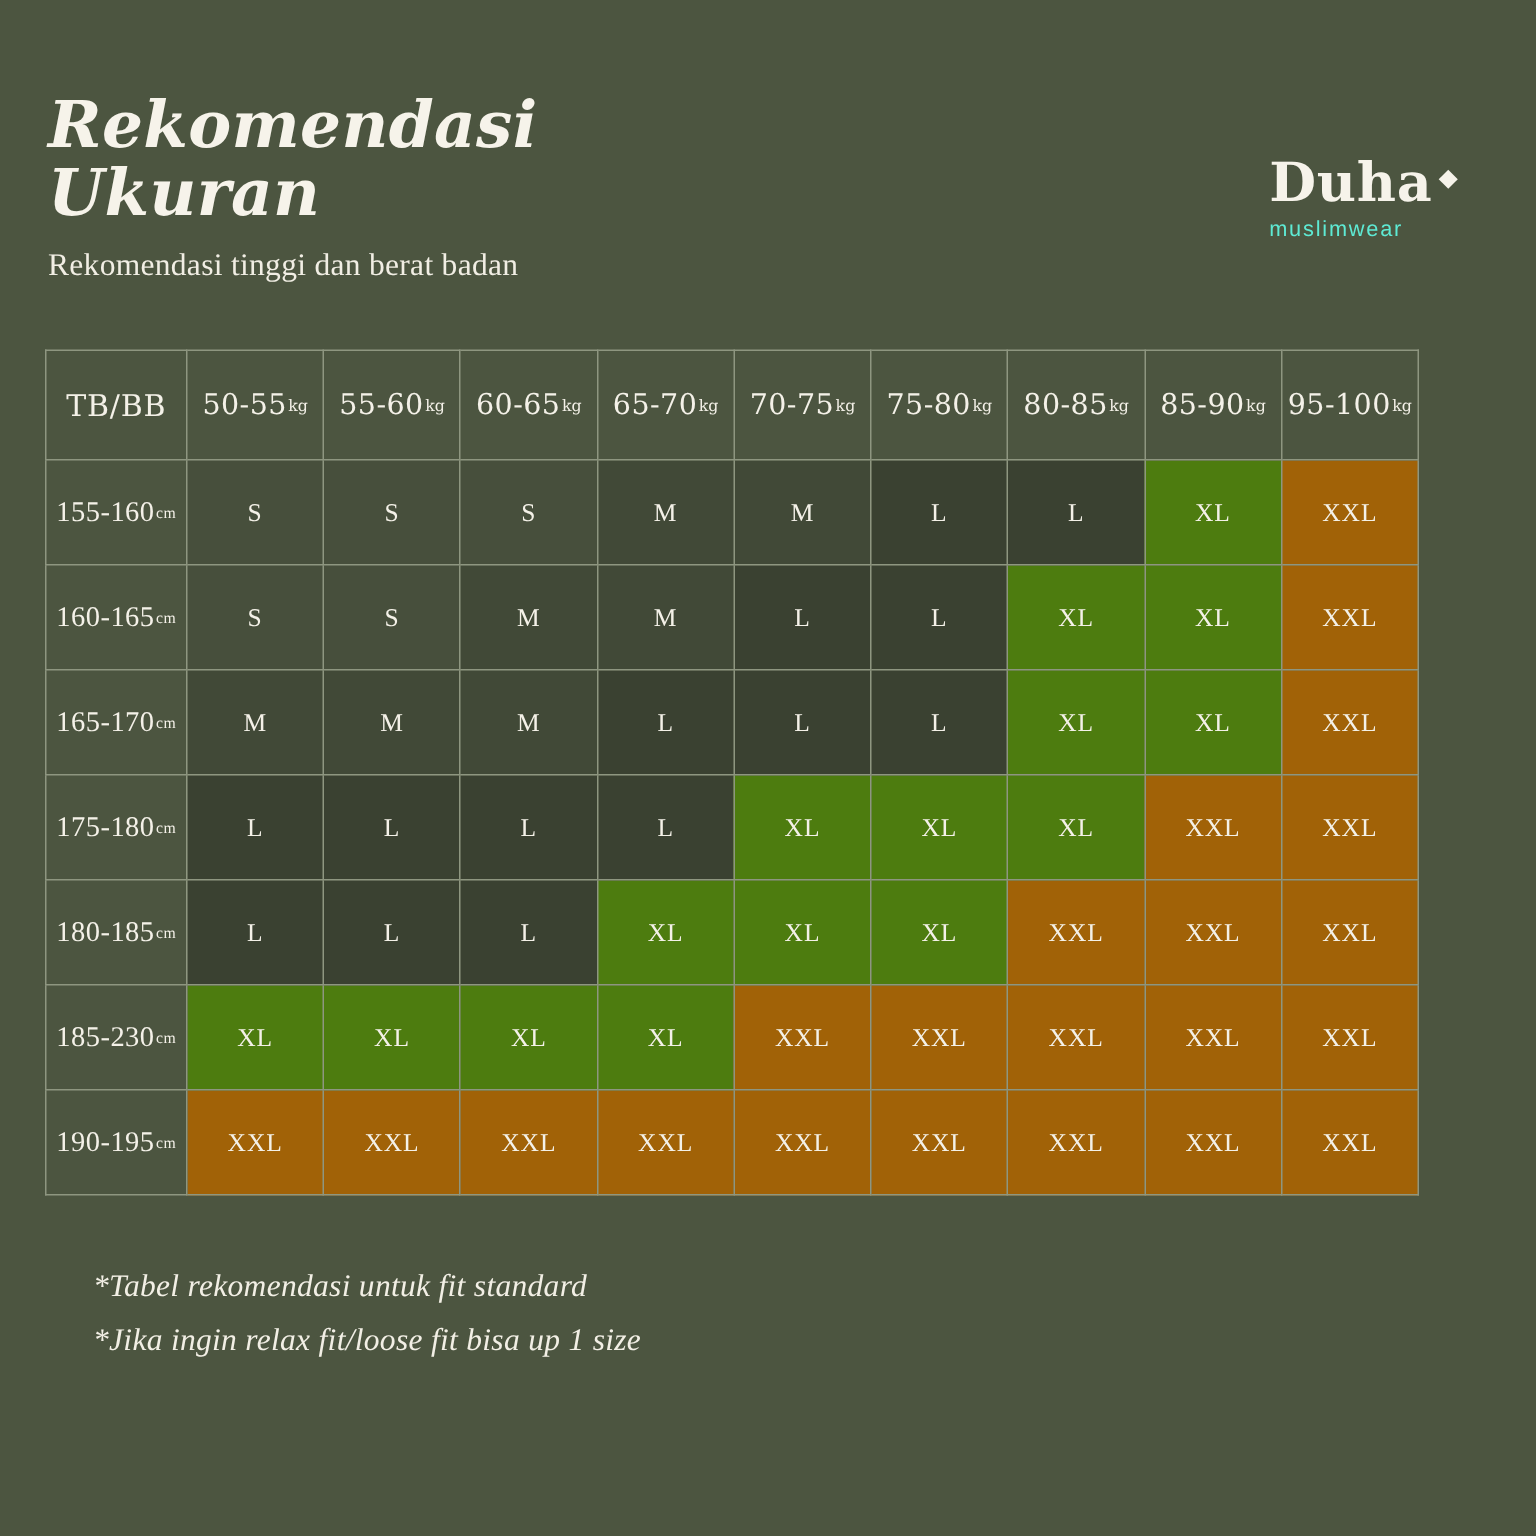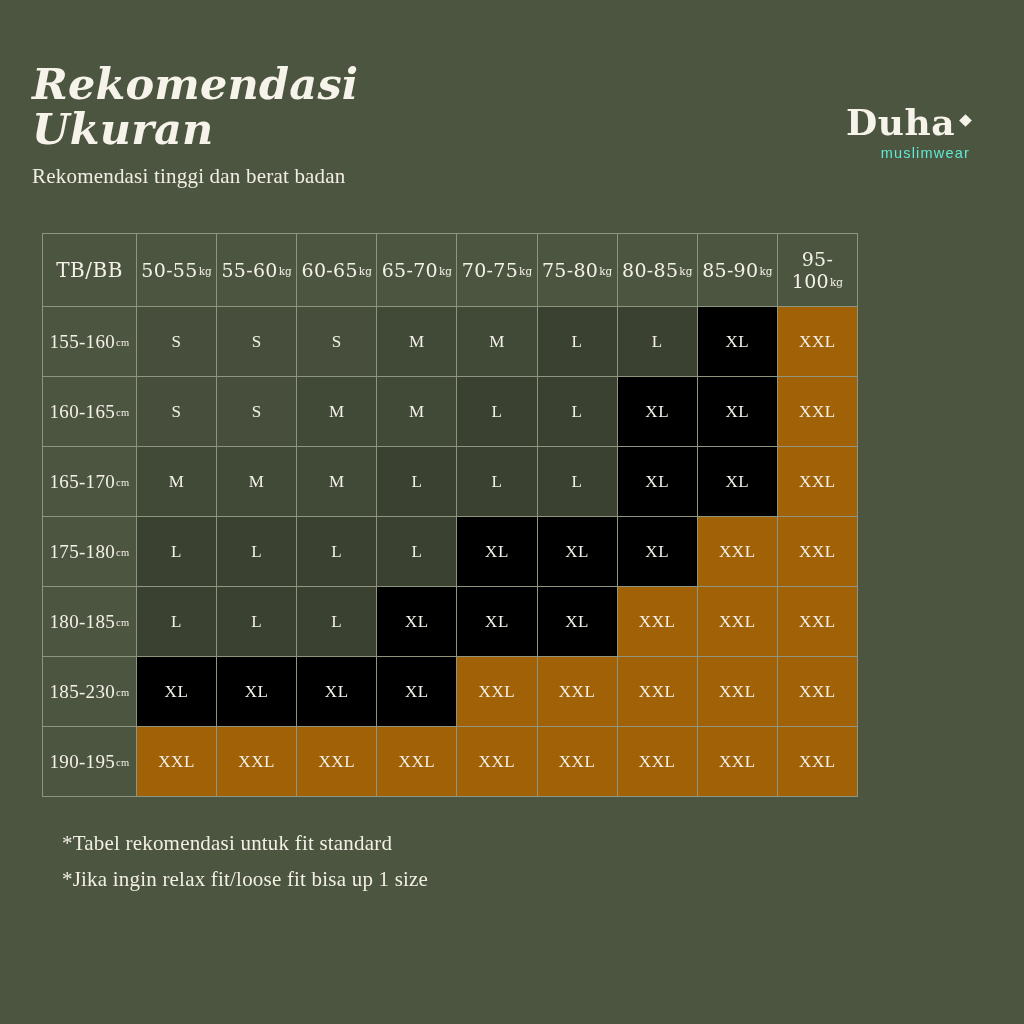--- a/index.html
+++ b/index.html
@@ -41,21 +41,20 @@
     white-space: pre-line;
   }
   .subtitle {
     font-family: "Liberation Serif", serif;
     font-size: 21px;
     letter-spacing: 0.2px;
     margin-top: 12px;
     color: #f1eee4;
   }
   .brand {
-    text-align: right;
     padding-top: 42px;
     padding-right: 22px;
   }
   .brand-name {
     font-family: "DejaVu Serif", serif;
     font-weight: 700;
     font-size: 36px;
     letter-spacing: 0.5px;
     color: #f6f3ea;
     line-height: 1;
@@ -75,23 +74,22 @@
     font-family: "Liberation Sans", sans-serif;
     font-size: 14.5px;
     letter-spacing: 1.2px;
     color: #5eead4;
     margin-top: 5px;
   }
   
   table.size-table {
     margin-top: 44px;
     border-collapse: collapse;
-    width: 816px;
+    width: 916px;
     table-layout: fixed;
-    margin-left: 12px;
   }
   table.size-table td, table.size-table th {
     border: 1px solid #8e9680;
     text-align: center;
     vertical-align: middle;
     font-weight: normal;
     color: #f4f1e8;
   }
   
   thead th {
@@ -126,26 +124,27 @@
   tbody td {
     font-family: "Liberation Serif", serif;
     font-size: 17px;
     letter-spacing: 0.6px;
   }
   col.first { width: 94px; }
   
   .sz-S   { background: #474f3c; }
   .sz-M   { background: #414937; }
   .sz-L   { background: #3a4131; }
-  .sz-XL  { background: #000000; }
+  .sz-XL  { background: #4d7c0f; }
   .sz-XXL { background: #a16207; }
   
   .notes {
-    margin-top: 34px;
+    margin-top: 48px;
     padding-left: 32px;
+    font-style: italic;
   }
   .note {
     font-family: "Liberation Serif", serif;
     font-size: 21px;
     letter-spacing: 0.2px;
     color: #f2efe5;
     margin-bottom: 11px;
   }
 </style>
 </head>

